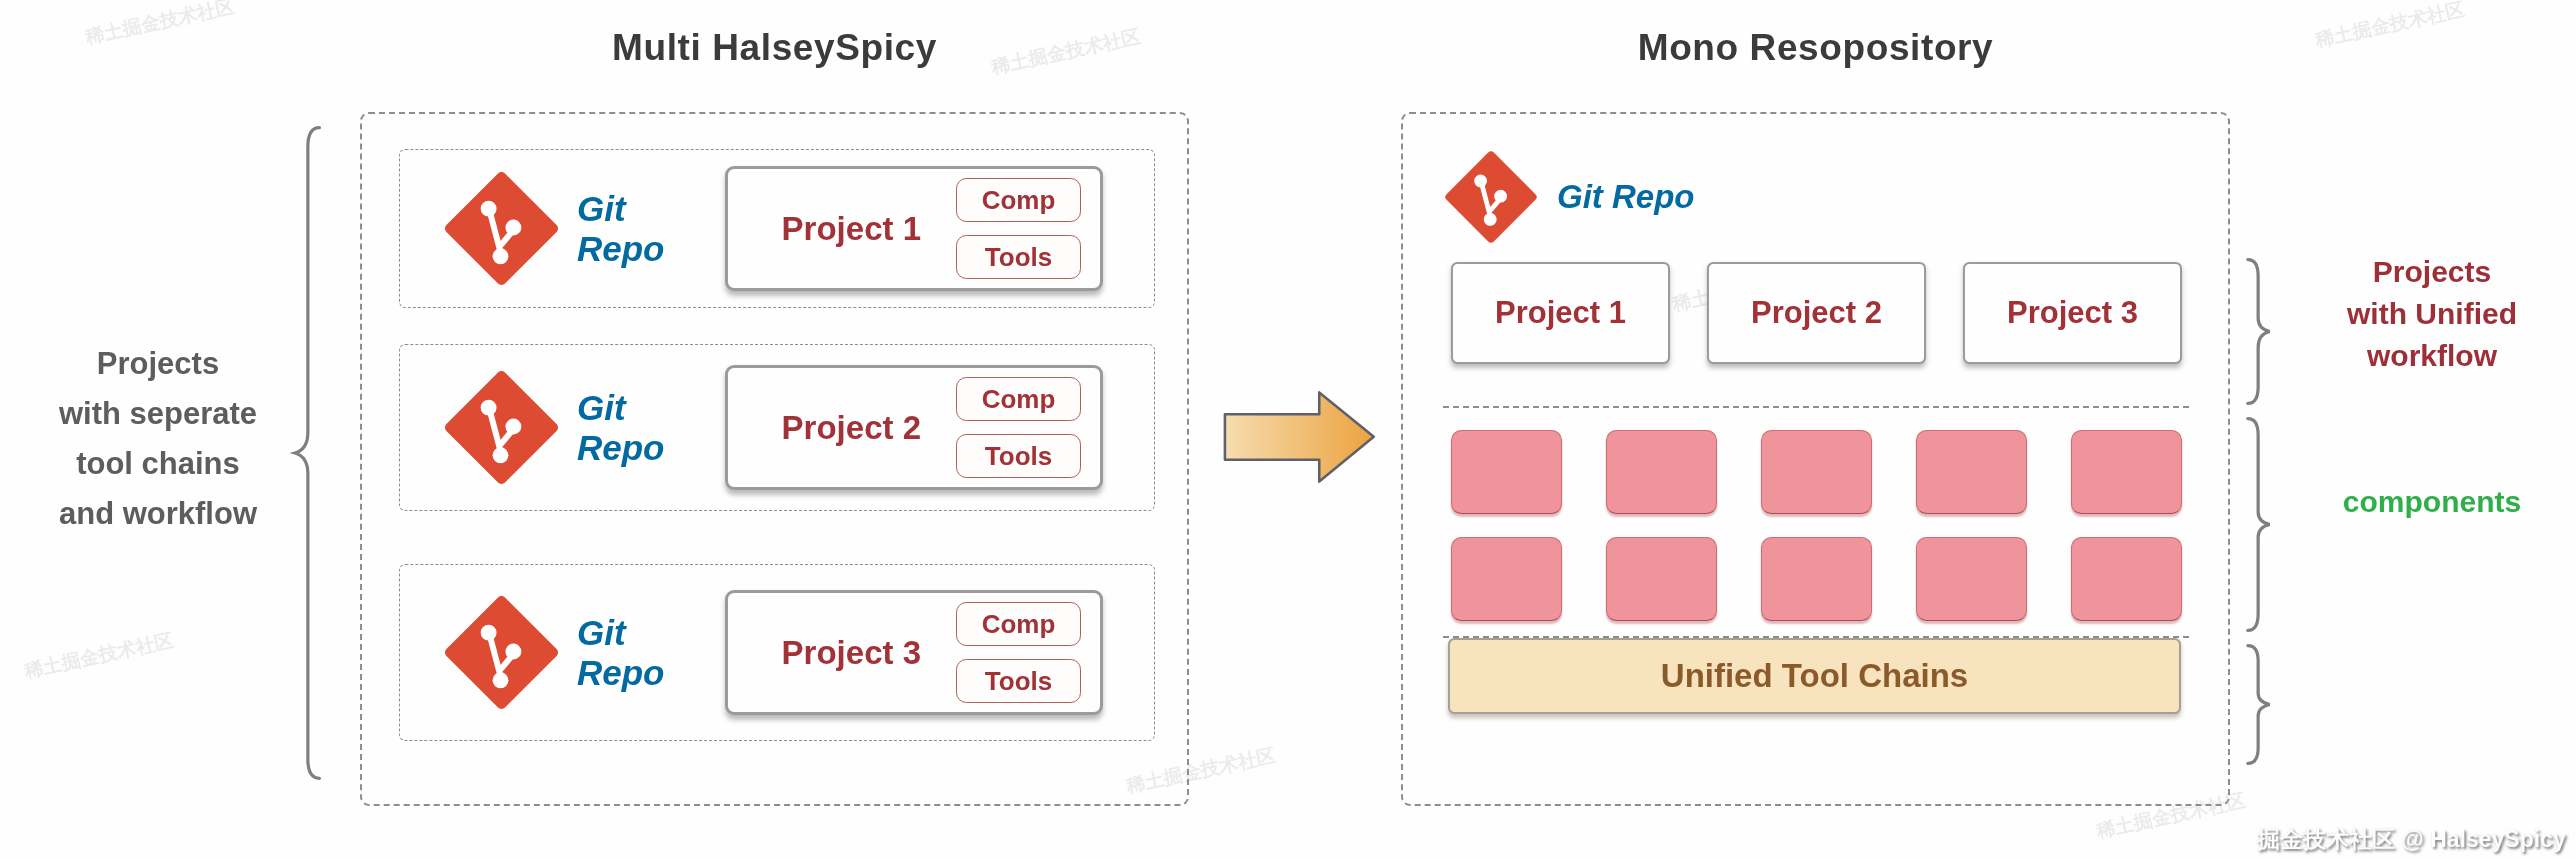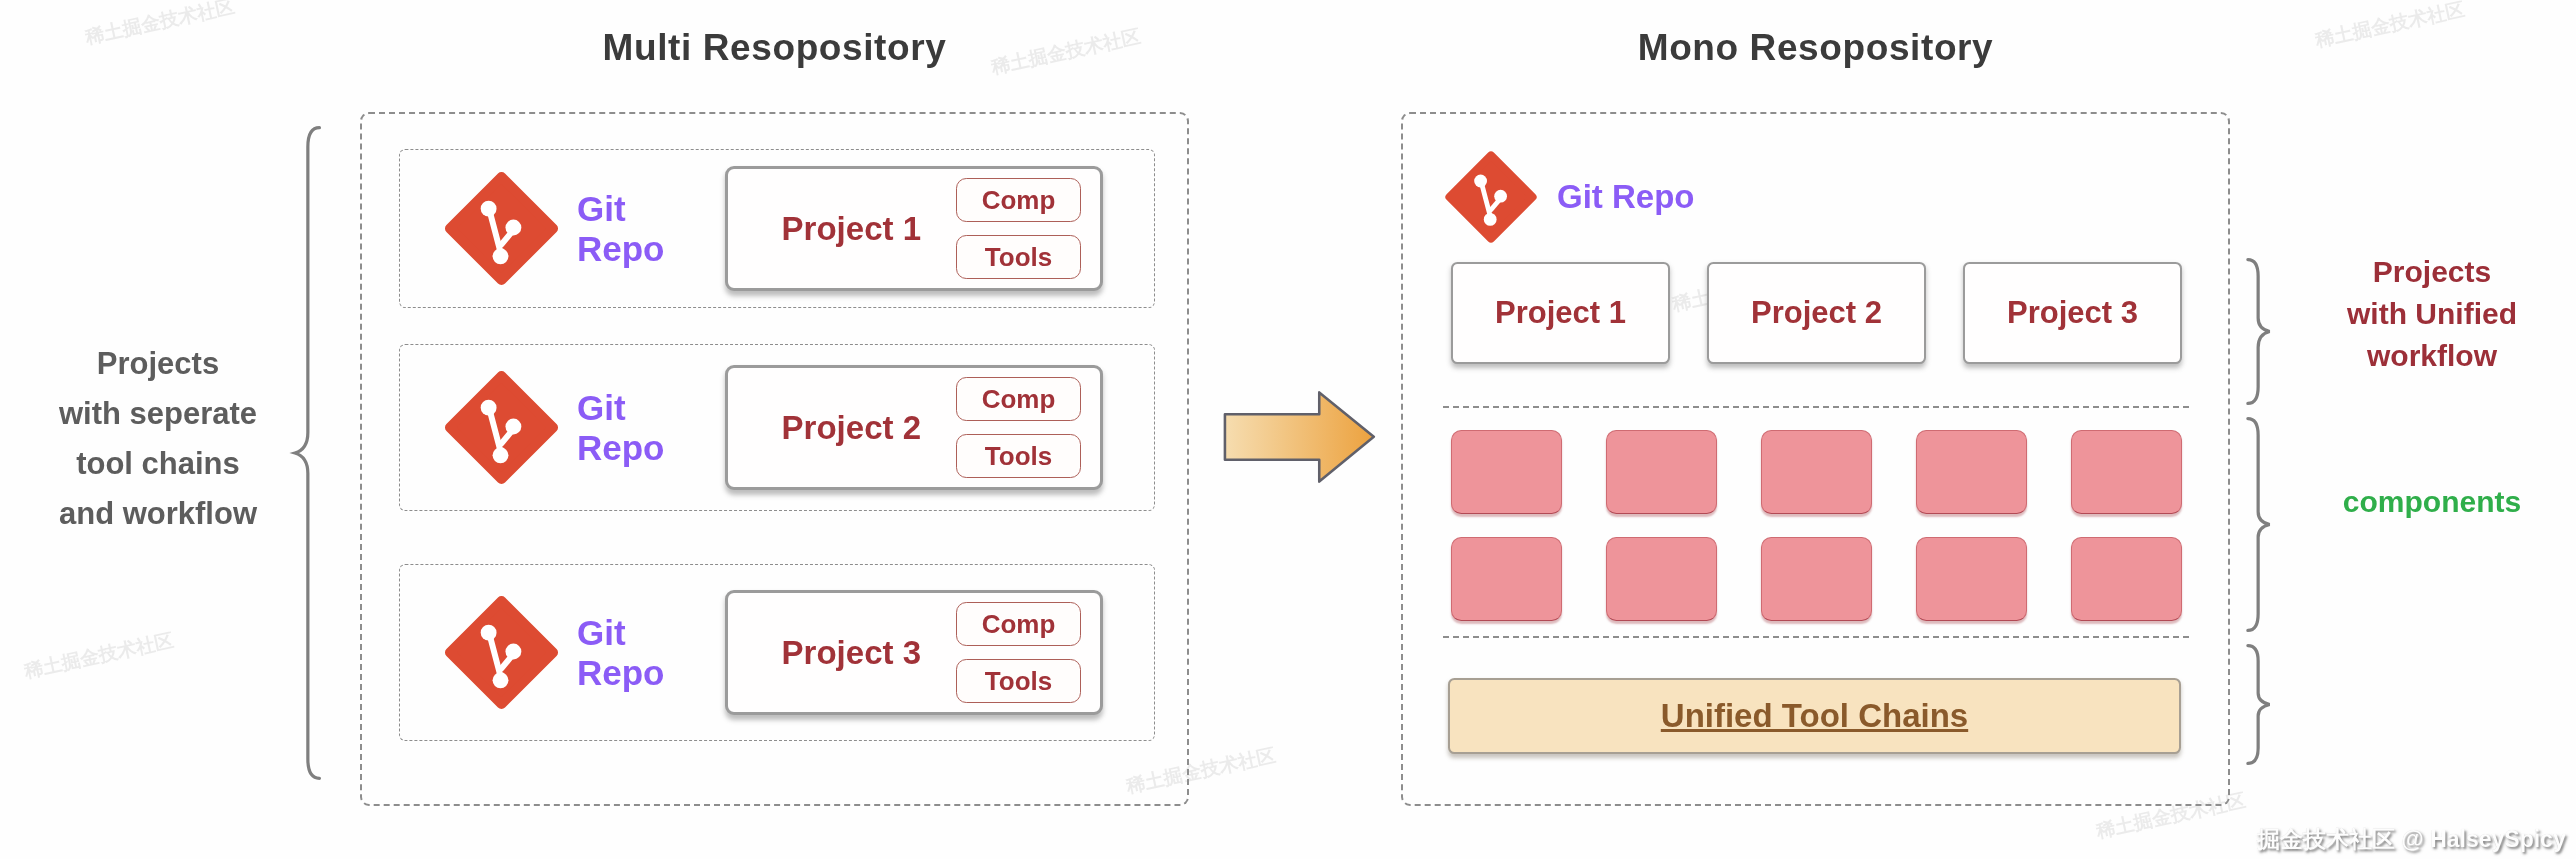--- a/index.html
+++ b/index.html
@@ -24,21 +24,21 @@
   .panel-multi{left:360px;}
   .panel-mono{left:1401px;}
   
   .repo-row{position:absolute;left:37px;width:756px;
     border:1.9px dashed #8d8d8d;border-radius:6.4px;box-sizing:border-box;
     display:flex;align-items:center;padding-left:42px;}
   .repo-row-1{top:35px;height:159px;}
   .repo-row-2{top:230px;height:167px;}
   .repo-row-3{top:450px;height:177px;}
   .git-logo{flex:0 0 auto;}
-  .git-label{font-size:35px;color:#8b5cf6;margin-left:16px;width:138px;flex:0 0 auto;}
+  .git-label{font-size:35px;color:#0369a1;margin-left:16px;width:138px;flex:0 0 auto;font-style:italic;}
   .project-box{flex:1;margin-left:9.6px;margin-right:51px;height:125px;
     background:#fffefe;border:3.2px solid #9b9b9b;border-radius:9px;
     box-shadow:0 4.5px 5.8px rgba(110,110,110,.45);
     display:flex;align-items:center;padding:0 19px;box-sizing:border-box;}
   .project-label{flex:1;text-align:center;font-size:33px;color:#a13238;}
   .tag-col{width:125px;display:flex;flex-direction:column;gap:13px;flex:0 0 auto;}
   .tag{height:44px;background:#fffdfc;border:1.9px solid #ad5f58;border-radius:10.3px;
     display:flex;align-items:center;justify-content:center;
     font-size:26px;color:#a13238;box-sizing:border-box;}
   
@@ -55,25 +55,25 @@
   .dash-sep{position:absolute;left:40px;width:746px;height:0;
     border-top:2.6px dashed #8d8d8d;}
   .sep-1{top:292px;}
   .sep-2{top:522px;}
   .comp-row{position:absolute;left:48px;display:flex;gap:44px;}
   .comp-row-1{top:316px;}
   .comp-row-2{top:423px;}
   .comp-box{width:111px;height:84px;background:#ee949a;
     border:1.9px solid #cf6b72;border-bottom-color:#b24a55;border-radius:10.3px;
     box-shadow:0 2.6px 1.9px rgba(160,60,70,.35);box-sizing:border-box;}
-  .toolbar{position:absolute;left:45px;top:564px;width:733px;height:76px;
+  .toolbar{position:absolute;left:45px;top:524px;width:733px;height:76px;
     background:#f8e3bf;border:2.6px solid #a79f93;border-radius:6.4px;
     box-shadow:0 3.9px 4.5px rgba(120,110,95,.4);
     display:flex;align-items:center;justify-content:center;
-    font-size:33px;color:#8a5a2b;box-sizing:border-box;text-decoration:underline;}
+    font-size:33px;color:#8a5a2b;box-sizing:border-box;}
   
   .right-note{position:absolute;text-align:center;}
   .note-1{left:2294px;top:251px;width:276px;font-size:30px;line-height:42px;color:#9c2f38;}
   .note-2{left:2294px;top:481px;width:276px;font-size:30px;line-height:42px;color:#2fae4a;}
   .note-3{left:2283px;top:668px;width:293px;font-size:28px;line-height:40px;color:#a5763f;}
   
   .wm{position:absolute;font-size:19px;color:rgba(136,136,136,.16);
     transform:rotate(-12deg);white-space:nowrap;}
   .credit{position:absolute;right:10.3px;bottom:5.1px;font-size:23px;color:#fdfdfd;
     text-shadow:1.9px 1.9px 2.6px rgba(90,90,90,.75),0 0 0.6px #d8d8d8;white-space:nowrap;margin-top:7px;}
@@ -85,21 +85,21 @@
 
   <span class="wm" style="left:84px;top:9px">稀土掘金技术社区</span>
   <span class="wm" style="left:990px;top:39px">稀土掘金技术社区</span>
   <span class="wm" style="left:2314px;top:11.6px">稀土掘金技术社区</span>
   <span class="wm" style="left:23px;top:643px">稀土掘金技术社区</span>
   <span class="wm" style="left:771px;top:443px">稀土掘金技术社区</span>
   <span class="wm" style="left:1671px;top:276px">稀土掘金技术社区</span>
   <span class="wm" style="left:1125px;top:758px">稀土掘金技术社区</span>
   <span class="wm" style="left:2095px;top:803px">稀土掘金技术社区</span>
 
-  <div class="diagram-title title-multi">Multi Resopository</div>
+  <div class="diagram-title title-multi">Multi HalseySpicy</div>
   <div class="diagram-title title-mono">Mono Resopository</div>
 
   <div class="left-note">
     <div>Projects</div>
     <div>with seperate</div>
     <div>tool chains</div>
     <div>and workflow</div>
   </div>
 
   <svg class="brace" style="left:286px;top:125px" width="45" height="656" viewBox="0 0 70 1020">

